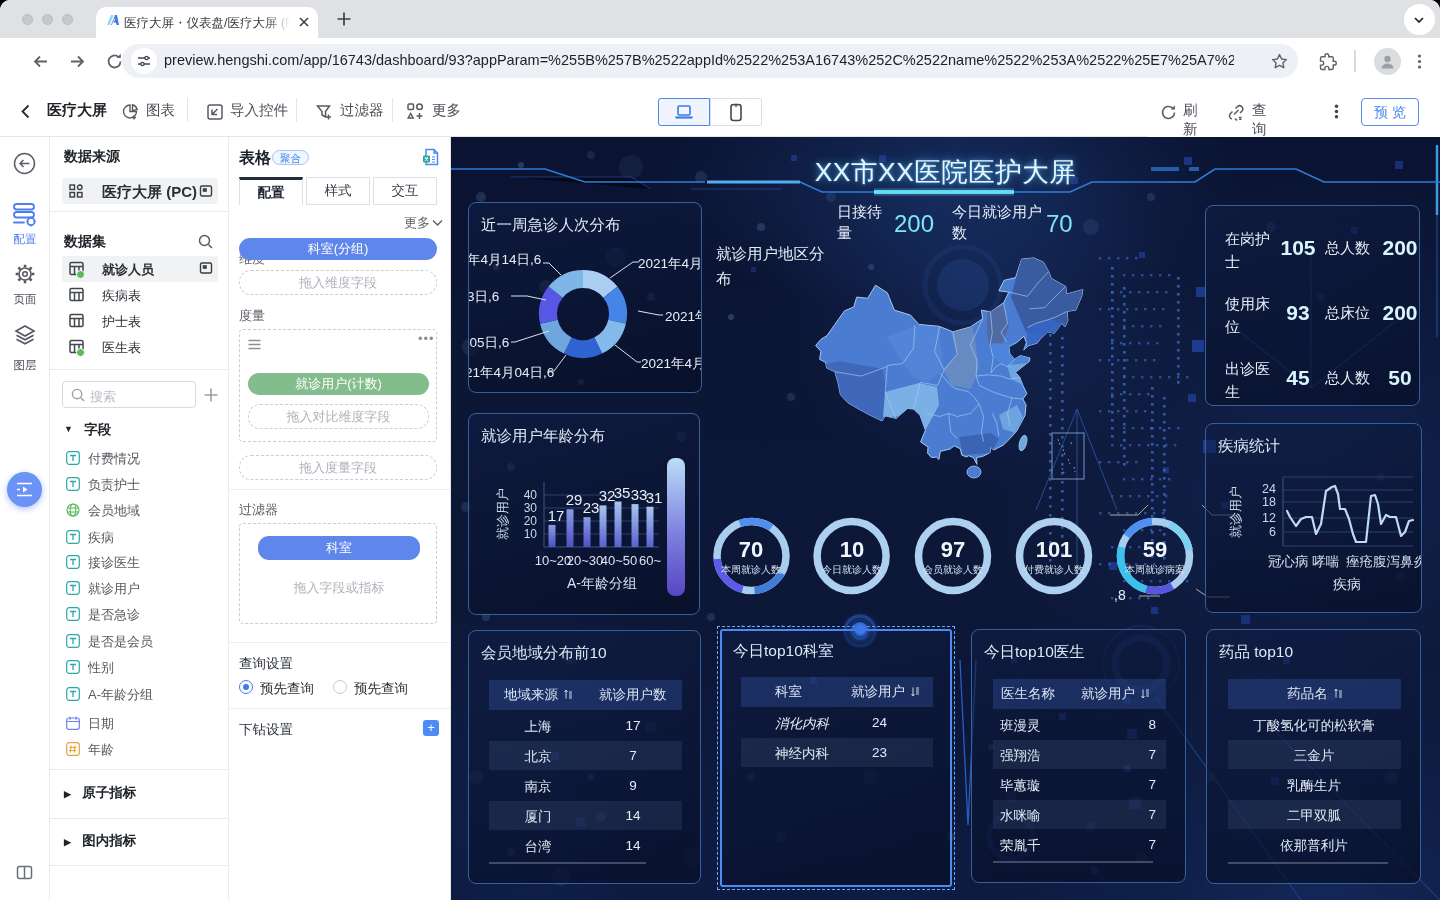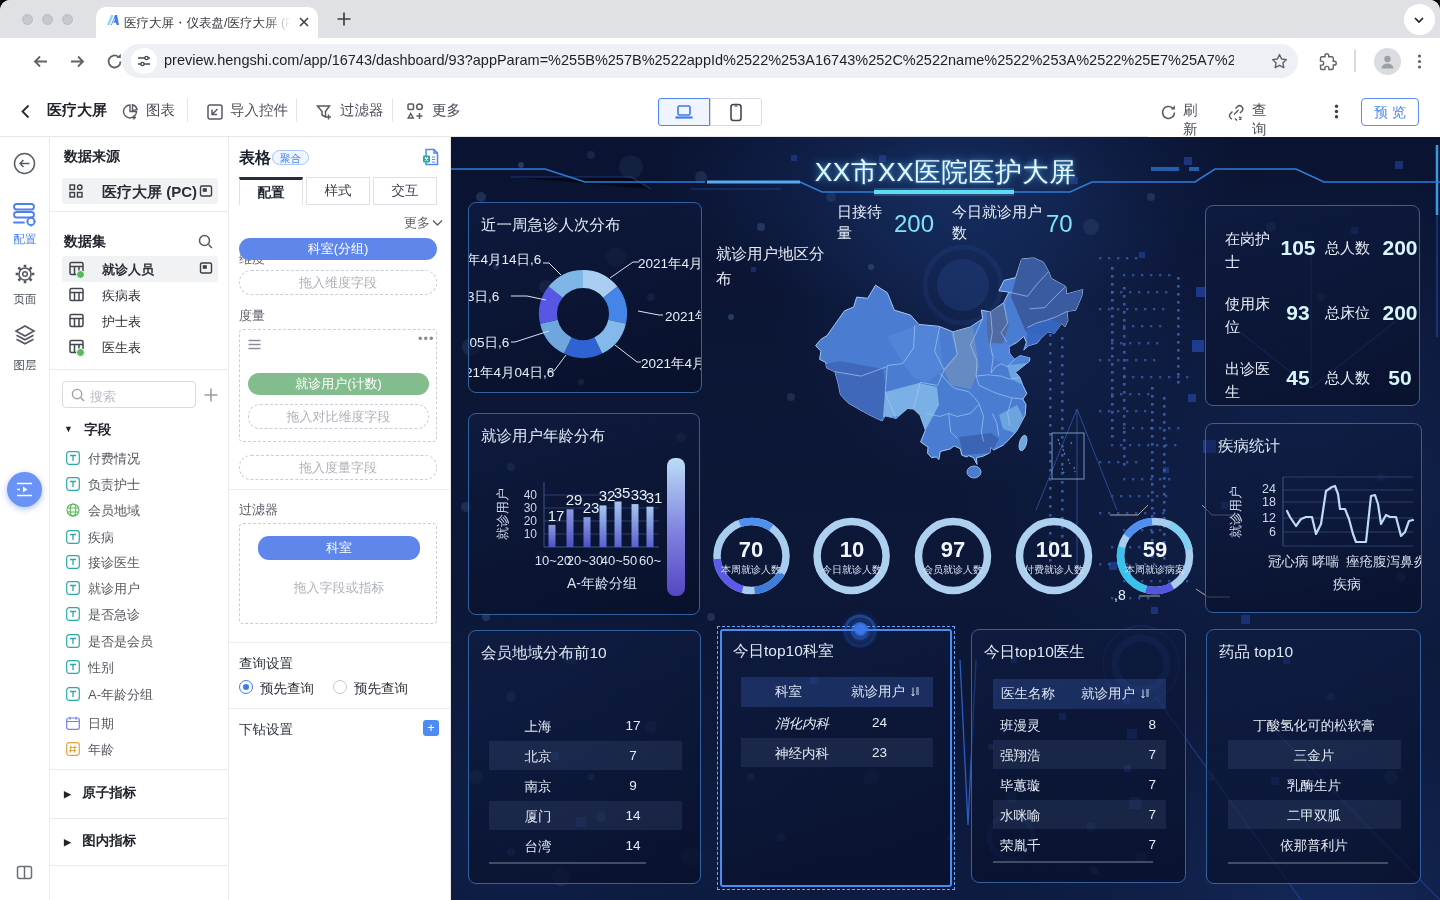--- a/index.html
+++ b/index.html
@@ -997,20 +997,27 @@
           <path d="M77,53 V122" stroke="#3A5585" stroke-width="1"></path>
           <path d="M81,87 L84,93 L90,102 L95,95 L100,93 L106,93 L110,110 L115,100 L120,67 L126,63 L129,62 L132,70 L134,85 L139,85 L143,95 L147,110 L150,118 L156,118 L160,118 L165,72 L169,71 L172,80 L175,100 L180,91 L184,93 L190,93 L195,112 L199,108 L203,97 L207,96" stroke="#BFDAF4" stroke-width="2.2" fill="none" stroke-linejoin="round" stroke-linecap="round"></path>
           <text x="62" y="142" fill="#D8E2F0" font-size="13.5">冠心病 哮喘</text>
           <text x="140" y="142" fill="#D8E2F0" font-size="13.5">痤疮腹泻鼻炎</text>
           <text x="141" y="165" fill="#D8E2F0" font-size="14" text-anchor="middle">疾病</text>
           <text x="34" y="88" fill="#CBD8E8" font-size="13" text-anchor="middle" transform="rotate(-90 34 88)">就诊用户</text>
         </svg>
 </div>
 <div class="panel" style="left:17px;top:493px;width:233px;height:254px;">
         <div class="ptitle">会员地域分布前10</div>
+        <div class="thead" style="left:20px;top:49px;width:193px;height:30px;line-height:30px;">
+          <div class="abs" style="left:15px;top:0;white-space:nowrap;">地域来源 <svg width="11" height="11" viewBox="0 0 11 11" style="vertical-align:-1px;">
+              <path d="M2.5 3 L4 1 L5.5 3 M4 1.5 V9.5" stroke="#CBD5E8" stroke-width="1" fill="none"></path>
+              <path d="M7 3 h3 M7 5 h3 M7 7 h3 M7 9 h3" stroke="#CBD5E8" stroke-width="1"></path>
+            </svg></div>
+          <div class="abs" style="left:110px;top:0;white-space:nowrap;">就诊用户数</div>
+        </div>
         <div class="trow" style="left:-81px;width:300px;text-align:center;top:87px;">上海</div>
         <div class="trow" style="left:14px;width:300px;text-align:center;top:87px;">17</div>
         <div class="tband" style="left:20px;top:110px;width:193px;height:29px;"></div>
         <div class="trow" style="left:-81px;width:300px;text-align:center;top:117px;">北京</div>
         <div class="trow" style="left:14px;width:300px;text-align:center;top:117px;">7</div>
         <div class="trow" style="left:-81px;width:300px;text-align:center;top:147px;">南京</div>
         <div class="trow" style="left:14px;width:300px;text-align:center;top:147px;">9</div>
         <div class="tband" style="left:20px;top:170px;width:193px;height:29px;"></div>
         <div class="trow" style="left:-81px;width:300px;text-align:center;top:177px;">厦门</div>
         <div class="trow" style="left:14px;width:300px;text-align:center;top:177px;">14</div>
@@ -1036,20 +1043,26 @@
         <div class="trow" style="left:104px;width:80px;text-align:right;top:147px;">7</div>
         <div class="tband" style="left:21px;top:170px;width:173px;height:29px;"></div>
         <div class="trow" style="left:28px;top:177px;">水咪喻</div>
         <div class="trow" style="left:104px;width:80px;text-align:right;top:177px;">7</div>
         <div class="trow" style="left:28px;top:207px;">荣胤千</div>
         <div class="trow" style="left:104px;width:80px;text-align:right;top:207px;">7</div>
         <div class="sbar" style="left:21px;top:231px;width:160px;"></div>
       </div>
 <div class="panel" style="left:755px;top:492px;width:215px;height:255px;">
         <div class="ptitle">药品 top10</div>
+        <div class="thead" style="left:21px;top:49px;width:173px;height:30px;line-height:30px;">
+          <div class="abs" style="left:-63px;width:300px;text-align:center;white-space:nowrap;top:0;">药品名 <svg width="11" height="11" viewBox="0 0 11 11" style="vertical-align:-1px;">
+              <path d="M2.5 3 L4 1 L5.5 3 M4 1.5 V9.5" stroke="#CBD5E8" stroke-width="1" fill="none"></path>
+              <path d="M7 3 h3 M7 5 h3 M7 7 h3 M7 9 h3" stroke="#CBD5E8" stroke-width="1"></path>
+            </svg></div>
+        </div>
         <div class="trow" style="left:-43px;width:300px;text-align:center;top:87px;">丁酸氢化可的松软膏</div>
         <div class="tband" style="left:21px;top:110px;width:173px;height:29px;"></div>
         <div class="trow" style="left:-43px;width:300px;text-align:center;top:117px;">三金片</div>
         <div class="trow" style="left:-43px;width:300px;text-align:center;top:147px;">乳酶生片</div>
         <div class="tband" style="left:21px;top:170px;width:173px;height:29px;"></div>
         <div class="trow" style="left:-43px;width:300px;text-align:center;top:177px;">二甲双胍</div>
         <div class="trow" style="left:-43px;width:300px;text-align:center;top:207px;">依那普利片</div>
         <div class="sbar" style="left:21px;top:232px;width:160px;"></div>
       </div>
 <div class="abs" style="left:266px;top:489px;width:238px;height:264px;border:1px dashed #6FA5F8;"></div>

